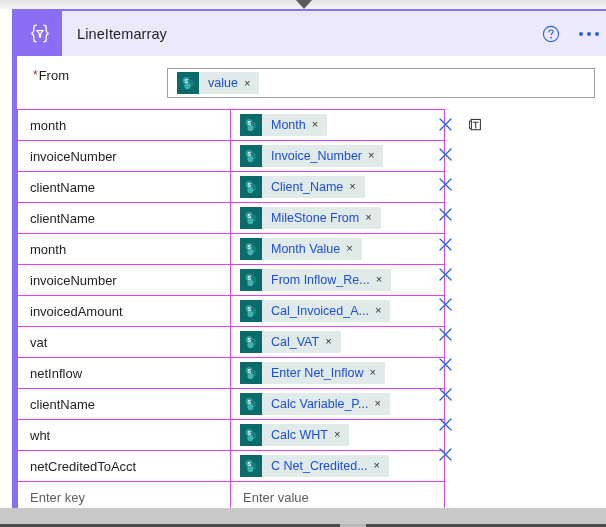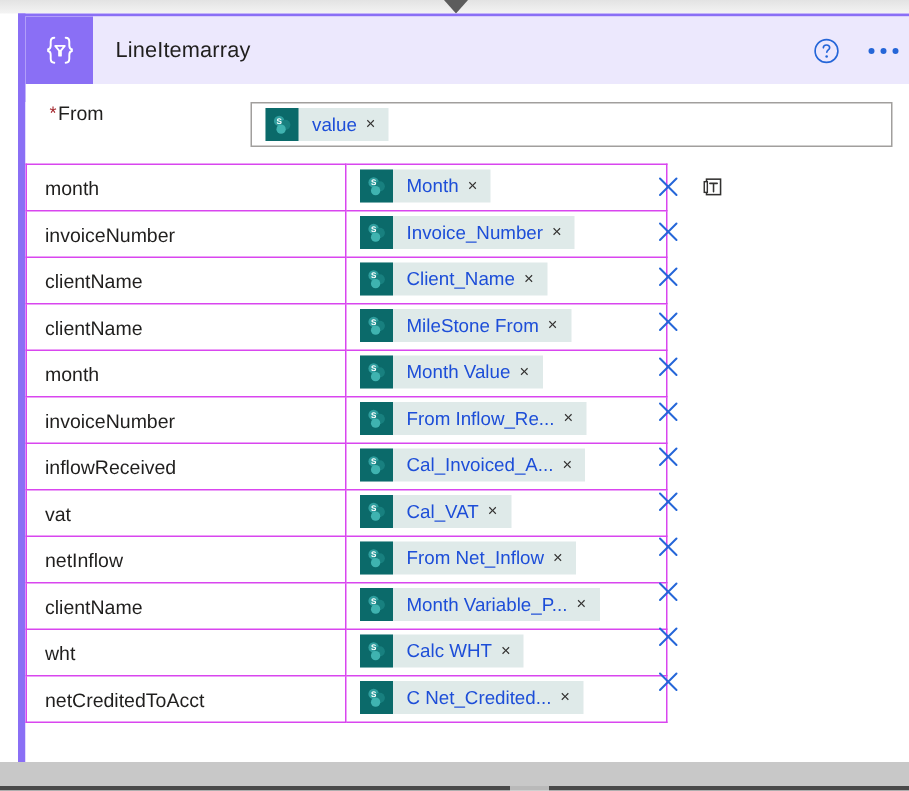--- a/index.html
+++ b/index.html
@@ -395,21 +395,21 @@
                           <circle cx="10.2" cy="8.2" r="3.4" fill="#18807f"></circle>
                           <circle cx="7.4" cy="11.1" r="3.1" fill="#3fb3b0"></circle>
                           <text x="4.4" y="7.6" font-family="Liberation Sans, sans-serif" font-size="5.4" fill="#ffffff" font-weight="bold">S</text>
                         </svg>
                       </span>
                       <span class="tok-text">From Inflow_Re...</span>
                       <span class="tok-x">×</span>
                     </span></td>
                 </tr>
                 <tr>
-                  <td class="key-cell">inflowReceived</td>
+                  <td class="key-cell">invoicedAmount</td>
                   <td class="val-cell"><span class="token">
                       <span class="tok-icon">
                         <svg width="16" height="16" viewBox="0 0 16 16" aria-hidden="true">
                           <circle cx="6.1" cy="5.6" r="3.5" fill="#2f9e9e"></circle>
                           <circle cx="10.2" cy="8.2" r="3.4" fill="#18807f"></circle>
                           <circle cx="7.4" cy="11.1" r="3.1" fill="#3fb3b0"></circle>
                           <text x="4.4" y="7.6" font-family="Liberation Sans, sans-serif" font-size="5.4" fill="#ffffff" font-weight="bold">S</text>
                         </svg>
                       </span>
                       <span class="tok-text">Cal_Invoiced_A...</span>
@@ -435,36 +435,36 @@
                   <td class="key-cell">netInflow</td>
                   <td class="val-cell"><span class="token">
                       <span class="tok-icon">
                         <svg width="16" height="16" viewBox="0 0 16 16" aria-hidden="true">
                           <circle cx="6.1" cy="5.6" r="3.5" fill="#2f9e9e"></circle>
                           <circle cx="10.2" cy="8.2" r="3.4" fill="#18807f"></circle>
                           <circle cx="7.4" cy="11.1" r="3.1" fill="#3fb3b0"></circle>
                           <text x="4.4" y="7.6" font-family="Liberation Sans, sans-serif" font-size="5.4" fill="#ffffff" font-weight="bold">S</text>
                         </svg>
                       </span>
-                      <span class="tok-text">From Net_Inflow</span>
+                      <span class="tok-text">Enter Net_Inflow</span>
                       <span class="tok-x">×</span>
                     </span></td>
                 </tr>
                 <tr>
                   <td class="key-cell">clientName</td>
                   <td class="val-cell"><span class="token">
                       <span class="tok-icon">
                         <svg width="16" height="16" viewBox="0 0 16 16" aria-hidden="true">
                           <circle cx="6.1" cy="5.6" r="3.5" fill="#2f9e9e"></circle>
                           <circle cx="10.2" cy="8.2" r="3.4" fill="#18807f"></circle>
                           <circle cx="7.4" cy="11.1" r="3.1" fill="#3fb3b0"></circle>
                           <text x="4.4" y="7.6" font-family="Liberation Sans, sans-serif" font-size="5.4" fill="#ffffff" font-weight="bold">S</text>
                         </svg>
                       </span>
-                      <span class="tok-text">Month Variable_P...</span>
+                      <span class="tok-text">Calc Variable_P...</span>
                       <span class="tok-x">×</span>
                     </span></td>
                 </tr>
                 <tr>
                   <td class="key-cell">wht</td>
                   <td class="val-cell"><span class="token">
                       <span class="tok-icon">
                         <svg width="16" height="16" viewBox="0 0 16 16" aria-hidden="true">
                           <circle cx="6.1" cy="5.6" r="3.5" fill="#2f9e9e"></circle>
                           <circle cx="10.2" cy="8.2" r="3.4" fill="#18807f"></circle>
@@ -483,20 +483,24 @@
                         <svg width="16" height="16" viewBox="0 0 16 16" aria-hidden="true">
                           <circle cx="6.1" cy="5.6" r="3.5" fill="#2f9e9e"></circle>
                           <circle cx="10.2" cy="8.2" r="3.4" fill="#18807f"></circle>
                           <circle cx="7.4" cy="11.1" r="3.1" fill="#3fb3b0"></circle>
                           <text x="4.4" y="7.6" font-family="Liberation Sans, sans-serif" font-size="5.4" fill="#ffffff" font-weight="bold">S</text>
                         </svg>
                       </span>
                       <span class="tok-text">C Net_Credited...</span>
                       <span class="tok-x">×</span>
                     </span></td>
+                </tr>
+                <tr>
+                  <td class="key-cell placeholder">Enter key</td>
+                  <td class="val-cell placeholder">Enter value</td>
                 </tr>
               </tbody>
           </table>
           <div class="actions-col">
               <div class="act-row">
                 <span class="icon-btn x-icon">
                   <svg width="15" height="15" viewBox="0 0 15 15" aria-hidden="true">
                     <path d="M2 2 L13 13 M13 2 L2 13" stroke="#2566d8" stroke-width="1.35" stroke-linecap="round"></path>
                   </svg>
                 </span>

